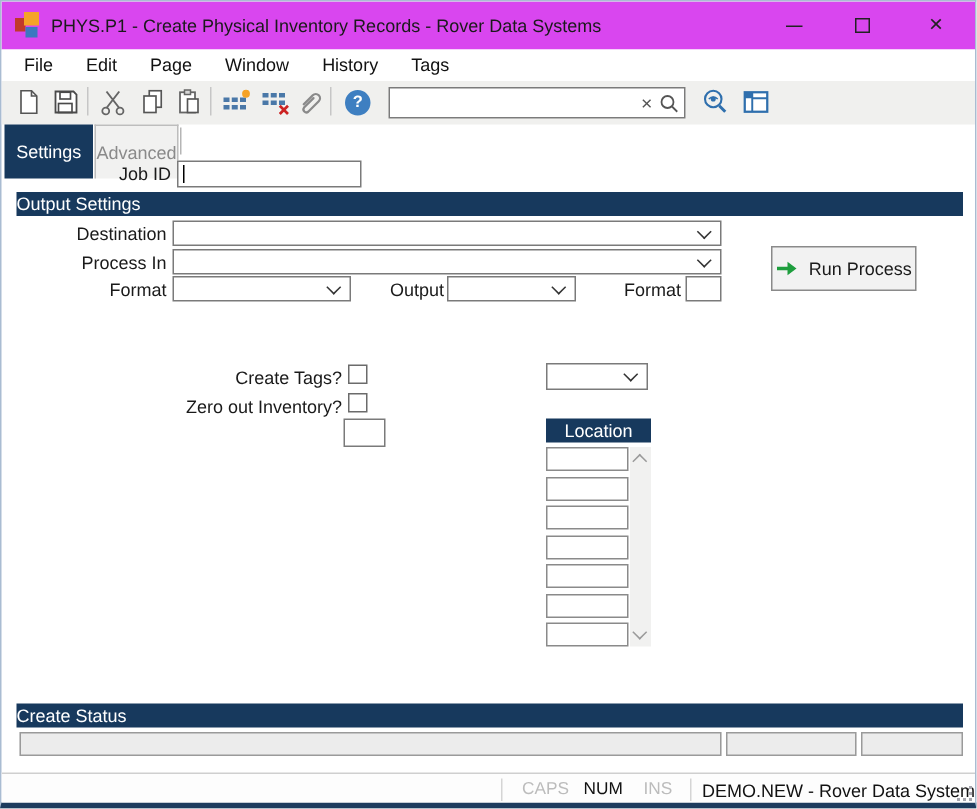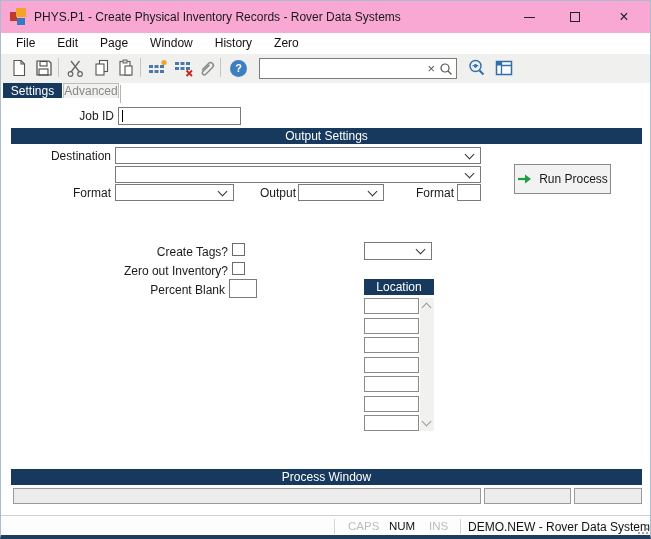--- a/index.html
+++ b/index.html
@@ -9,21 +9,21 @@
     width: 651px; height: 539px;
     background: #ffffff;
     border: 1px solid #a9bcd2;
     border-bottom: 4px solid #1d3c5e;
     font-family: "Liberation Sans", sans-serif;
     font-size: 12px;
     color: #1a1a1a;
     overflow: hidden;
   }
   
-  .titlebar { position:absolute; left:0; top:0; right:0; height:32px; background:#f9a8d4;padding-left:16px; }
+  .titlebar { position:absolute; left:0; top:0; right:0; height:32px; background:#d946ef;padding-left:16px; }
   .app-icon { position:absolute; left:9px; top:7px; width:18px; height:18px; }
   .app-icon .sq-red    { position:absolute; left:0;  top:4px; width:7px;  height:9px; background:#c0392b; }
   .app-icon .sq-orange { position:absolute; left:6px; top:0;  width:10px; height:9px; background:#f5a328; }
   .app-icon .sq-blue   { position:absolute; left:7px; top:10px; width:8px; height:7px; background:#3c78c0; }
   .title-text { position:absolute; left:33px; top:9px; font-size:12px; color:#1a1a1a; white-space:nowrap; }
   .win-btn { position:absolute; top:1px; height:30px; width:45px; display:flex; align-items:center; justify-content:center; cursor:default; }
   .win-btn-min { left:506px; } .win-btn-max { left:551px; } .win-btn-close { left:596px; width:54px; }
   .glyph-min { width:11px; height:1px; background:#222; display:block; }
   .glyph-max { width:10px; height:10px; border:1px solid #222; display:block; }
   .glyph-close { font-size:16px; line-height:16px; color:#222; }
@@ -32,27 +32,27 @@
   .menu-item { padding:3px 11px; font-size:12px; color:#111; }
   
   .toolbar { position:absolute; left:0; top:53px; right:0; height:29px; background:#f0f0ee; }
   .tb { position:absolute; top:56px; width:23px; height:22px; display:flex; align-items:center; justify-content:center; }
   .tb-sep { position:absolute; top:57px; width:1px; height:19px; background:#c6c6c6; }
   .help-circle { width:17px; height:17px; border-radius:50%; background:#3e7fc1; color:#fff; font-size:11px; font-weight:bold; display:flex; align-items:center; justify-content:center; }
   .search-field { position:absolute; left:258px; top:57px; width:198px; height:21px; background:#fff; border:1px solid #7b7b7b; display:flex; align-items:center; }
   .search-field input { flex:1; min-width:0; border:none; outline:none; height:17px; font:12px "Liberation Sans",sans-serif; padding-left:4px; }
   .search-clear { color:#555; font-size:13px; padding:0 3px; line-height:1; }
   
-  .tab { position:absolute; top:82px; height:15px; display:flex; align-items:center; justify-content:center; font-size:12px; }
+  .tab { position:absolute; top:82px; height:36px; display:flex; align-items:center; justify-content:center; font-size:12px; }
   .tab-active { left:2px; width:59px; background:#17395d; color:#fff; }
   .tab-inactive { left:62px; width:56px; background:#f1f1f0; color:#8a8a8a; border:1px solid #bdbdbd; border-bottom:none; }
   .tab-edge { position:absolute; left:119px; top:84px; width:1px; height:18px; background:#b5b5b5; }
   
   .lbl { position:absolute; height:16px; line-height:16px; text-align:right; font-size:12px; color:#1a1a1a; white-space:nowrap; }
-  .section-bar { position:absolute; left:10px; width:631px; height:16px; background:#17395d; color:#fff; font-size:12px; text-align:center; line-height:16px; }
+  .section-bar { position:absolute; left:10px; width:631px; height:16px; background:#17395d; color:#fff; font-size:12px; line-height:16px; }
   .txt { position:absolute; border:1px solid #7a7a7a; background:#fff; font:12px "Liberation Sans",sans-serif; padding:0 3px; outline:none; }
   .combo { position:absolute; border:1px solid #7a7a7a; background:#fff; display:flex; align-items:center; }
   .combo-value { flex:1; font-size:12px; padding-left:4px; overflow:hidden; white-space:nowrap; }
   .chev { width:7px; height:7px; border-right:1.4px solid #333; border-bottom:1.4px solid #333; transform:rotate(45deg); margin:-3px 7px 0 0; flex:none; }
   .checkbox { position:absolute; width:13px; height:13px; background:#fff; border:1px solid #6b6b6b; }
   .run-btn { position:absolute; left:513px; top:163px; width:97px; height:30px; background:#f2f2f2; border:1px solid #8a8a8a; display:flex; align-items:center; justify-content:center; gap:6px; font-size:12px; color:#1a1a1a; }
   .caret { position:absolute; left:121px; top:109px; width:1px; height:12px; background:#000; }
   
   .loc-header { position:absolute; left:363px; top:278px; width:70px; height:16px; background:#17395d; color:#fff; font-size:12px; text-align:center; line-height:16px; }
   .loc-list { position:absolute; left:363px; top:297px; width:55px; display:flex; flex-direction:column; gap:3.5px; }
@@ -94,21 +94,21 @@
         <span class="glyph-close">×</span>
       </div>
   </div>
 
   <div class="menubar">
     <span class="menu-item">File</span>
     <span class="menu-item">Edit</span>
     <span class="menu-item">Page</span>
     <span class="menu-item">Window</span>
     <span class="menu-item">History</span>
-    <span class="menu-item">Zero</span>
+    <span class="menu-item">Tags</span>
   </div>
 
   <div class="toolbar"></div>
 
   <div class="tb" style="left:6px">
     <svg width="18" height="18" viewBox="0 0 18 18">
       <path d="M4 1.5 h7 l3.5 3.5 v11.5 h-10.5 z" fill="#fff" stroke="#555" stroke-width="1.1"></path>
       <path d="M11 1.5 v3.5 h3.5" fill="none" stroke="#555" stroke-width="1.1"></path>
     </svg>
   </div>
@@ -211,20 +211,21 @@
   <div class="caret"></div>
 
   <div class="section-bar" style="top:127px">Output Settings</div>
 
   <div class="lbl" style="left:0; top:147px; width:110px">Destination</div>
   <div class="combo" style="left:114px; top:146px; width:366px; height:17px">
     <span class="combo-value"></span>
     <span class="chev"></span>
   </div>
 
+  <div class="lbl" style="left:0; top:166px; width:110px">Process In</div>
   <div class="combo" style="left:114px; top:165px; width:366px; height:17px">
     <span class="combo-value"></span>
     <span class="chev"></span>
   </div>
 
   <div class="lbl" style="left:0; top:184px; width:110px">Format</div>
   <div class="combo" style="left:114px; top:183px; width:119px; height:17px">
     <span class="combo-value"></span>
     <span class="chev"></span>
   </div>
@@ -249,39 +250,38 @@
   <div class="checkbox" style="left:231px; top:242px"></div>
 
   <div class="combo" style="left:363px; top:241px; width:68px; height:18px">
     <span class="combo-value"></span>
     <span class="chev"></span>
   </div>
 
   <div class="lbl" style="left:0; top:262px; width:227px">Zero out Inventory?</div>
   <div class="checkbox" style="left:231px; top:261px"></div>
 
-  <div class="lbl" style="left:0; top:281px; width:224px">Percent Blank</div>
   <input class="txt" style="left: 228px; top: 278px; width: 28px; height: 19px;" value="">
 
   <div class="loc-header">Location</div>
   <div class="loc-list">
       <input class="loc-input" style="">
       <input class="loc-input" style="">
       <input class="loc-input" style="">
       <input class="loc-input" style="">
       <input class="loc-input" style="">
       <input class="loc-input" style="">
       <input class="loc-input" style="">
     </div>
   <div class="loc-scrollbar">
     <span class="sb-chev sb-up"></span>
     <span class="sb-chev sb-down"></span>
   </div>
 
-  <div class="section-bar" style="top:468px">Process Window</div>
+  <div class="section-bar" style="top:468px">Create Status</div>
   <div class="status-field" style="left:12px; width:468px"></div>
   <div class="status-field" style="left:483px; width:87px"></div>
   <div class="status-field" style="left:573px; width:68px"></div>
 
   <div class="statusbar">
     <span class="sb-sep" style="left:333px"></span>
     <span class="sb-flag flag-off" style="left:347px">CAPS</span>
     <span class="sb-flag flag-on" style="left:388px">NUM</span>
     <span class="sb-flag flag-off" style="left:428px">INS</span>
     <span class="sb-sep" style="left:459px"></span>

